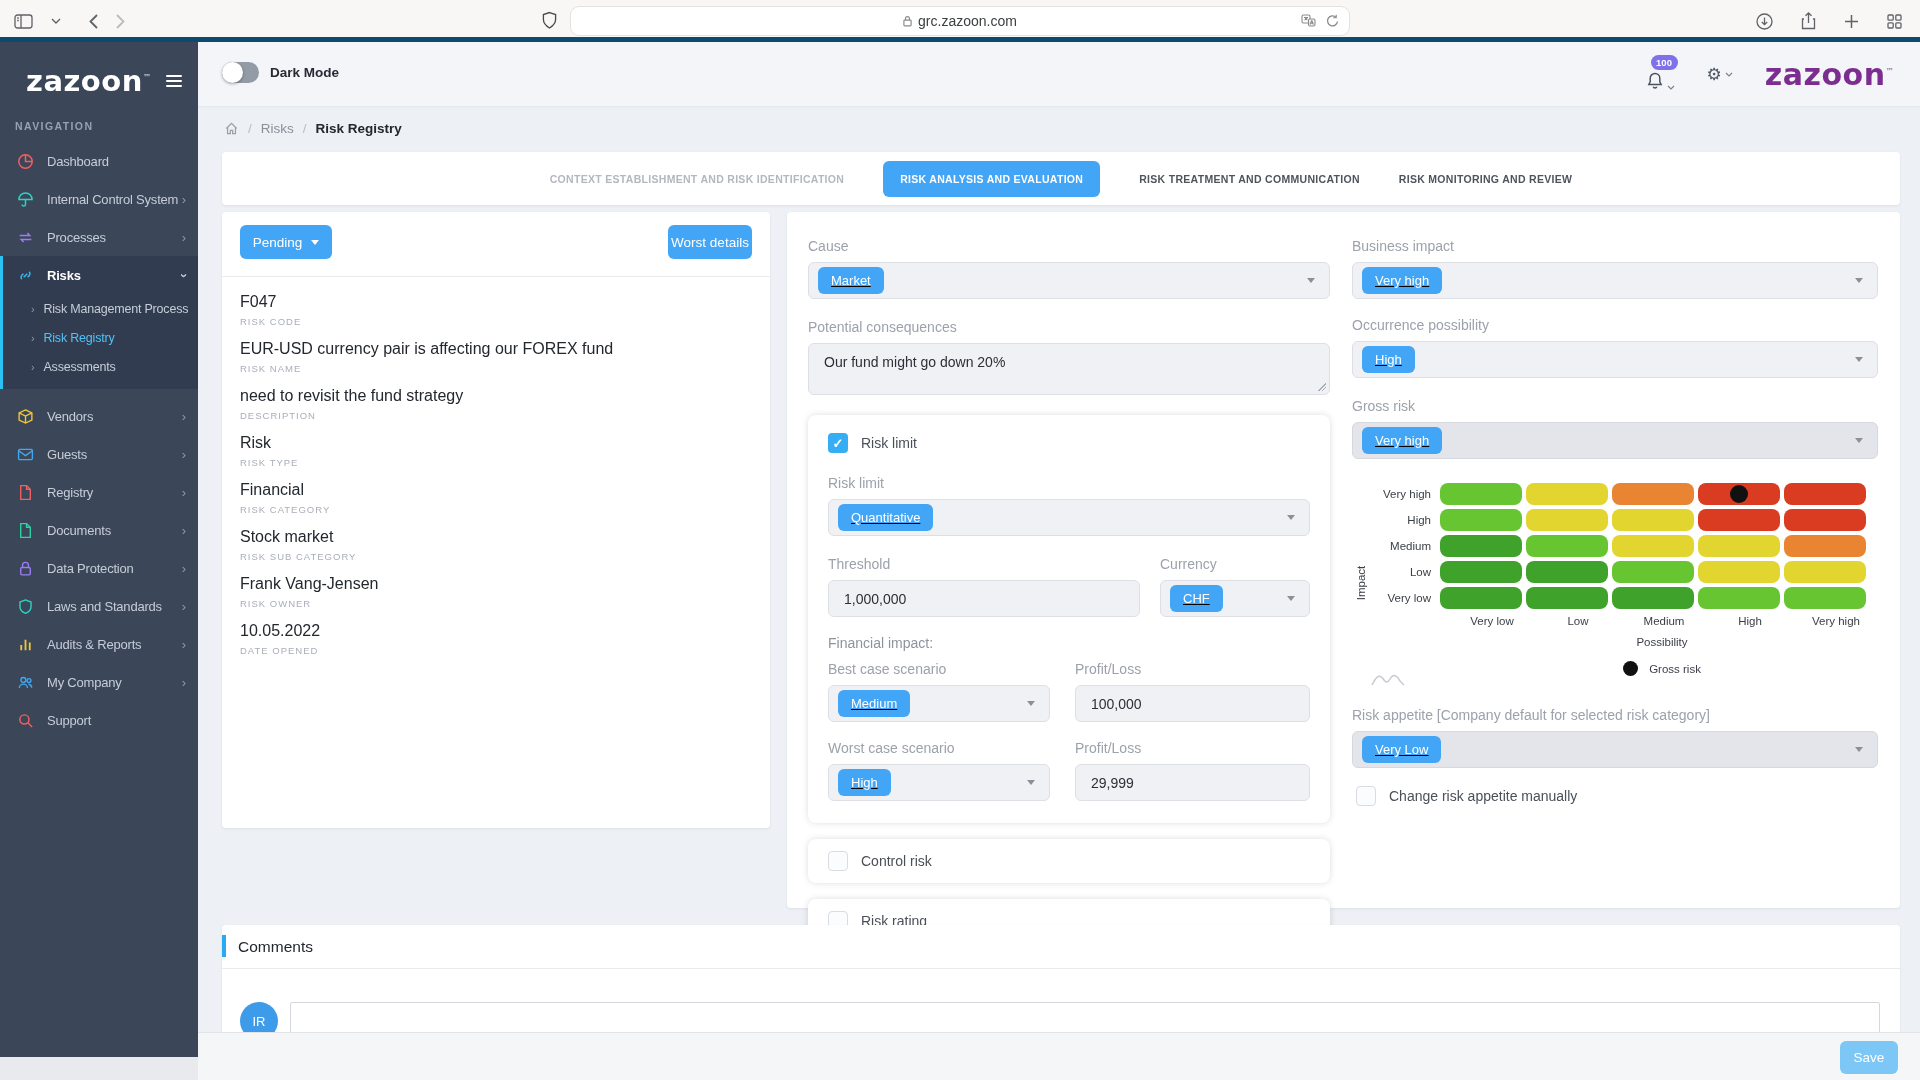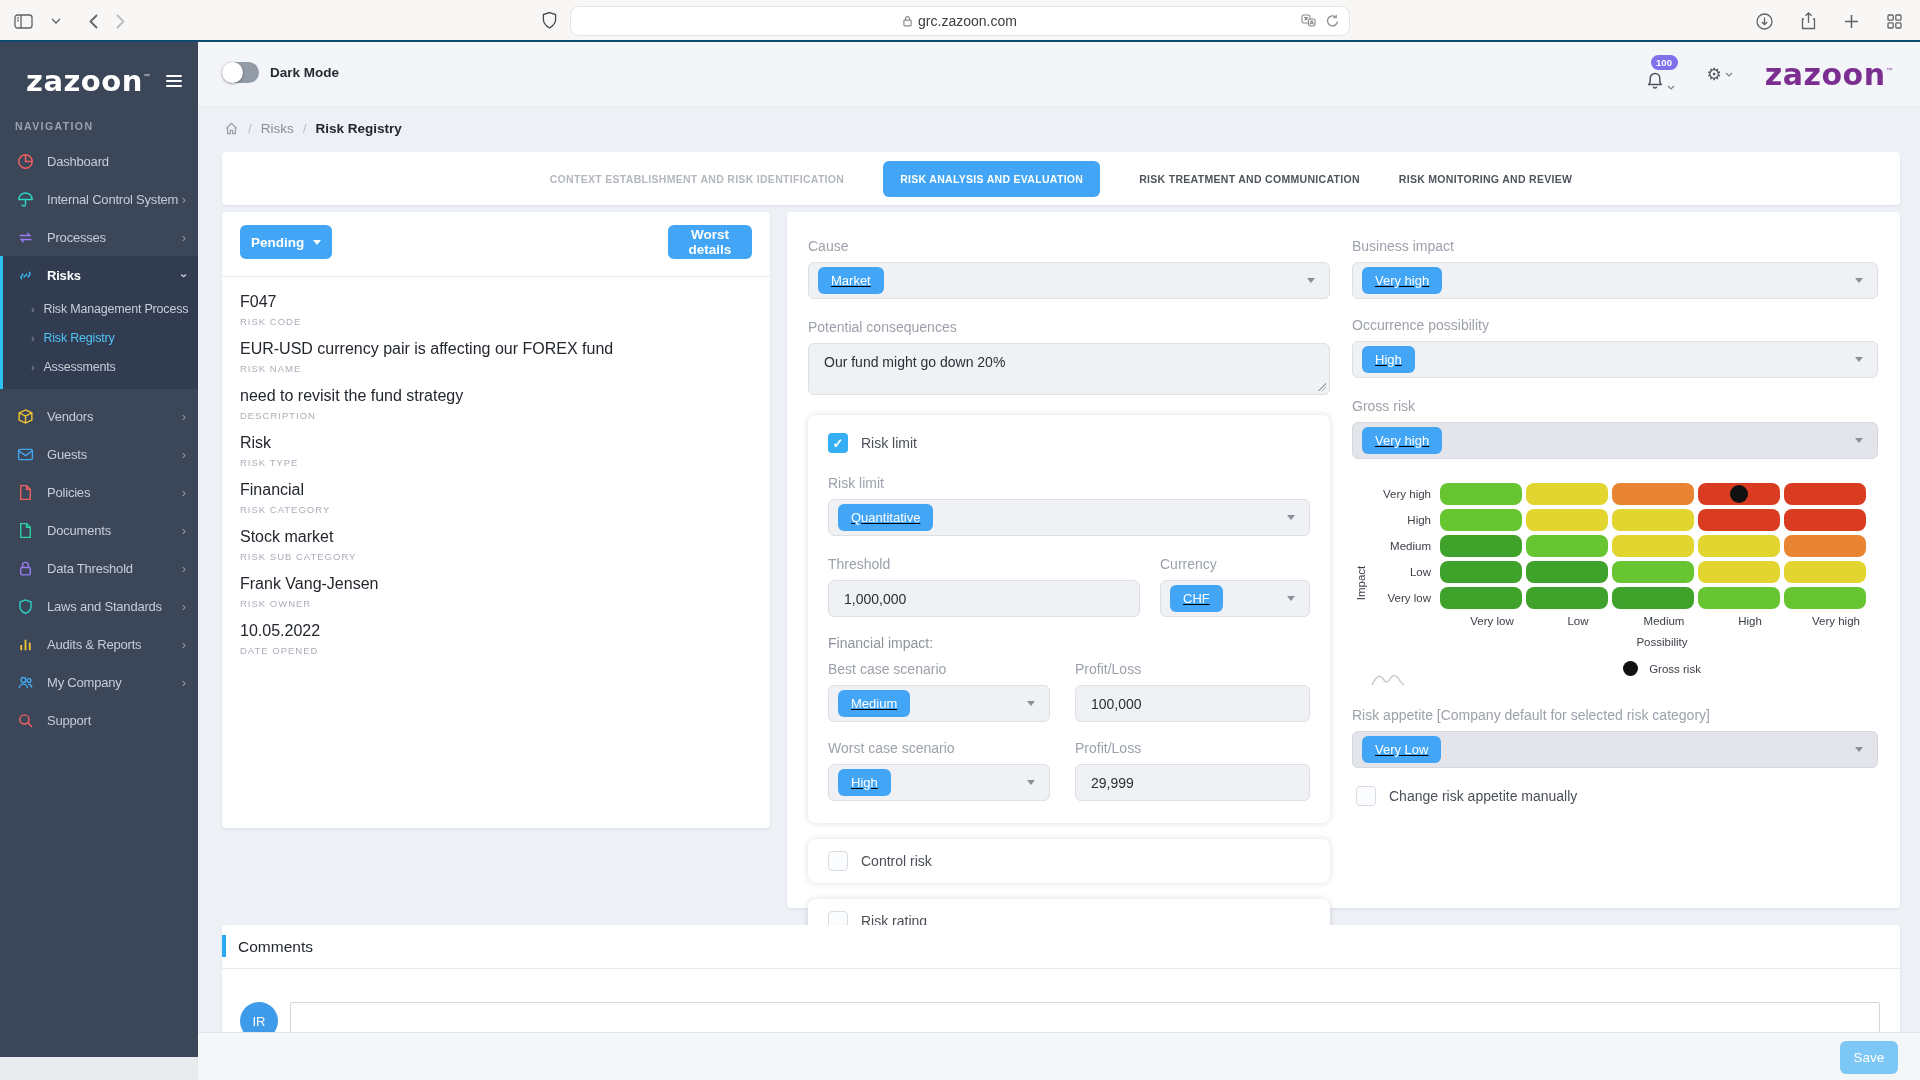--- a/index.html
+++ b/index.html
@@ -2,21 +2,21 @@
 <html><head>
 <meta charset="utf-8">
 <style>
   * { box-sizing: border-box; margin: 0; padding: 0; }
   html,body { width:1920px; height:1080px; overflow:hidden; }
   body { font-family:"Liberation Sans", sans-serif; background:#EDF0F5; position:relative; }
   svg { display:block; }
 
   
   .browser-bar { position:absolute; top:0; left:0; width:1920px; height:42px; background:#F8F7F6;
-    border-bottom:2px solid #0c4a6e; }
+    border-bottom:5px solid #0c4a6e; }
   .bb-left { position:absolute; left:14px; top:0; height:42px; display:flex; align-items:center; gap:18px; color:#5F6368; }
   .bb-right { position:absolute; right:18px; top:0; height:42px; display:flex; align-items:center; gap:28px; color:#5F6368; }
   .bb-icon { cursor:pointer; display:flex; align-items:center; }
   .bb-icon.dim { color:#B9BBBE; }
   .shield-wrap { position:absolute; left:542px; top:11px; color:#4A4A4C; }
   .url-pill { position:absolute; left:50%; transform:translateX(-50%); top:6px; width:780px; height:30px;
     background:#FFFFFF; border:1px solid #E4E3E2; border-radius:9px; display:flex; align-items:center;
     justify-content:center; gap:6px; font-size:14px; color:#3C4043; cursor:text; }
   .url-pill .side-icons { position:absolute; right:10px; display:flex; gap:10px; color:#8A8A8E; }
 
@@ -72,21 +72,21 @@
   
   .tabs-card { left:24px; top:110px; width:1678px; height:53px; display:flex; align-items:center; justify-content:center; gap:39px; }
   .tab { font-size:10.5px; font-weight:bold; letter-spacing:.3px; color:#4E545C; cursor:pointer; }
   .tab.muted { color:#B3B7BE; }
   .tab.active { background:#42A5F5; color:#FFFFFF; padding:12px 17px; border-radius:6px; }
 
   
   .details-card { left:24px; top:170px; width:548px; height:616px; }
   .details-head { display:flex; align-items:center; padding:13px 18px 0 18px; }
   .btn-blue { background:#42A5F5; color:#fff; border:none; border-radius:6px; font-size:13.5px;
-    font-family:inherit; display:flex; align-items:center; justify-content:center; cursor:pointer;font-weight:bold; }
+    font-family:inherit; display:flex; align-items:center; justify-content:center; cursor:pointer; }
   .btn-status { width:92px; height:34px; gap:9px; }
   .btn-edit { width:84px; height:34px; margin-left:auto; }
   .caret-white { width:0; height:0; border-left:4px solid transparent; border-right:4px solid transparent; border-top:5px solid #fff; }
   .details-divider { height:1px; background:#E8EAEE; margin-top:17px; }
   .fields { padding:16px 18px 0 18px; }
   .field { margin-bottom:13px; }
   .field .fval { font-size:16px; color:#23272E; }
   .field .flab { margin-top:5px; font-size:9.5px; letter-spacing:1px; color:#A9AEB8; }
 
   
@@ -329,41 +329,41 @@
     <span>Guests</span>
     <span class="chev">›</span>
   </div>
   <div class="nav-item">
     <span class="nicon" style="color: rgb(240, 96, 95);">
         <svg width="17" height="17" viewBox="0 0 16 16" fill="none" stroke="currentColor" stroke-width="1.3">
           <path d="M3.5 1.5h5.5l3.5 3.5v9.5h-9z"></path>
           <path d="M9 1.5V5h3.5"></path>
         </svg>
       </span>
-    <span>Policies</span>
+    <span>Registry</span>
     <span class="chev">›</span>
   </div>
   <div class="nav-item">
     <span class="nicon" style="color: rgb(43, 212, 164);">
         <svg width="17" height="17" viewBox="0 0 16 16" fill="none" stroke="currentColor" stroke-width="1.3">
           <path d="M3.5 1.5h5.5l3.5 3.5v9.5h-9z"></path>
           <path d="M9 1.5V5h3.5"></path>
         </svg>
       </span>
     <span>Documents</span>
     <span class="chev">›</span>
   </div>
   <div class="nav-item">
     <span class="nicon" style="color: rgb(155, 125, 245);">
         <svg width="17" height="17" viewBox="0 0 16 16" fill="none" stroke="currentColor" stroke-width="1.3">
           <rect x="3.5" y="7" width="9" height="7" rx="1.2"></rect>
           <path d="M5.2 7V5a2.8 2.8 0 0 1 5.6 0v2"></path>
         </svg>
       </span>
-    <span>Data Threshold</span>
+    <span>Data Protection</span>
     <span class="chev">›</span>
   </div>
   <div class="nav-item">
     <span class="nicon" style="color: rgb(43, 212, 196);">
         <svg width="17" height="17" viewBox="0 0 16 16" fill="none" stroke="currentColor" stroke-width="1.3">
           <path d="M8 1.8l5.2 2v4.4c0 3.1-2.1 5-5.2 6.2-3.1-1.2-5.2-3.1-5.2-6.2V3.8z"></path>
         </svg>
       </span>
     <span>Laws and Standards</span>
     <span class="chev">›</span>

